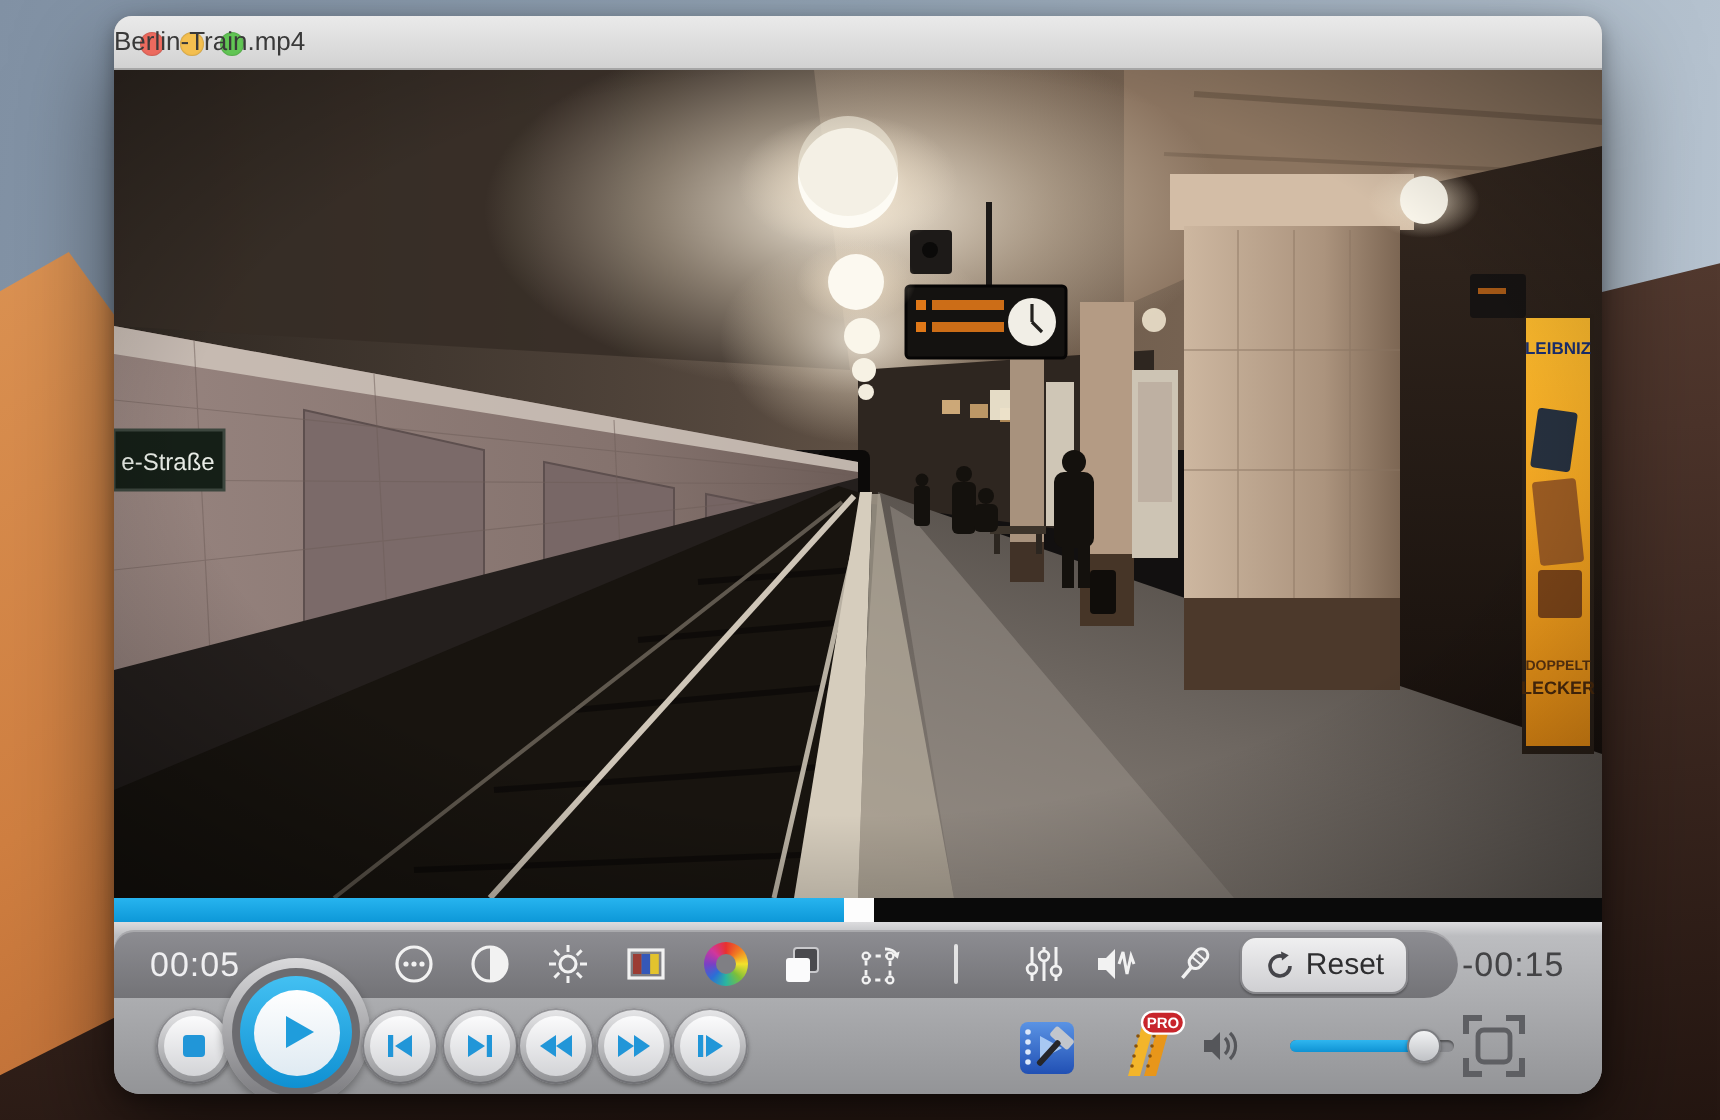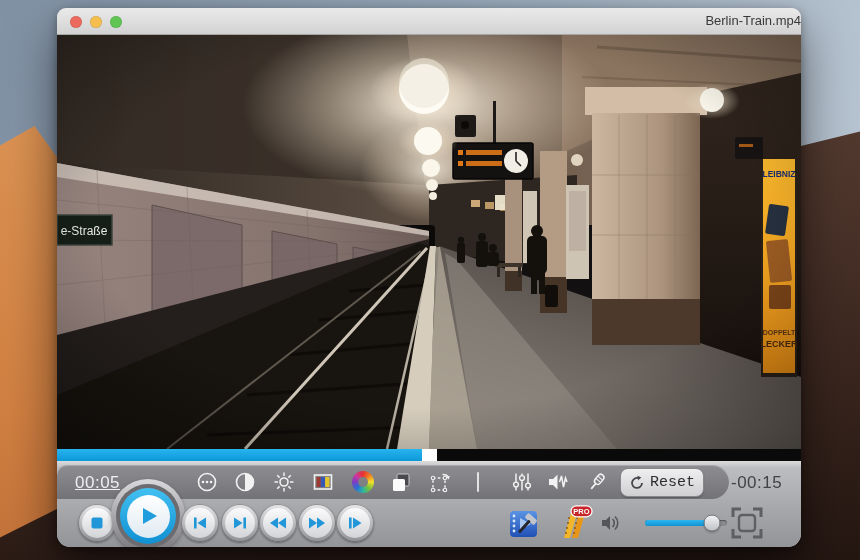--- a/index.html
+++ b/index.html
@@ -16,21 +16,21 @@
        background:linear-gradient(175deg,#64493b 0%,#4b332a 45%,#241611 100%);
        clip-path:polygon(0 96%,88% 28%,100% 23.5%,100% 100%,0 100%);}
   
   .window{position:absolute;left:57px;top:8px;width:744px;height:539px;
        border-radius:9px 9px 13px 13px;overflow:hidden;
        box-shadow:0 22px 48px rgba(0,0,0,.5),0 3px 10px rgba(0,0,0,.35);
        background:#a9aaad;}
   .titlebar{position:absolute;left:0;top:0;right:0;height:26px;
        background:linear-gradient(#eaeaea,#d2d2d2);
        border-bottom:1px solid #a6a6a6;}
-  .title{position:absolute;left:0;right:0;top:5px;text-align:right;
+  .title{position:absolute;left:0;right:0;top:5px;text-align:left;
        font-size:13px;color:#393939;}
   .tl{position:absolute;top:7.5px;width:12px;height:12px;border-radius:50%;
        box-shadow:inset 0 0 1px rgba(0,0,0,.35);}
   .tl.red{left:13px;background:#ec6a5e;}
   .tl.yel{left:33px;background:#f4bf4f;}
   .tl.grn{left:53px;background:#61c554;}
   
   .video{position:absolute;left:0;top:27px;width:744px;height:414px;background:#121010;}
   .video svg{display:block;}
   
@@ -39,33 +39,33 @@
        background:linear-gradient(#27b4ef,#0d98d8);}
   .progress .thumb{position:absolute;top:0;bottom:0;width:15px;left:49%;background:#fdfdfd;}
   
   .panel{position:absolute;left:0;top:453px;width:744px;height:86px;
        background:linear-gradient(#dcdcde 0%,#bcbdc0 8%,#a7a8ab 55%,#939497 100%);
        border-radius:0 0 13px 13px;}
   .strip{position:absolute;left:0;top:4px;width:672px;height:34px;
        background:linear-gradient(#8d8d92,#737377);
        border-radius:10px 17px 17px 0;box-shadow:inset 0 1px 0 rgba(255,255,255,.25);}
   .time{position:absolute;font-size:17px;letter-spacing:.5px;}
-  .elapsed{left:18px;top:12px;color:#efeff1;text-decoration:underline;}
+  .elapsed{left:18px;top:12px;color:#efeff1;}
   .remaining{left:674px;top:12px;color:#434345;}
   .ic{position:absolute;top:9px;width:24px;height:24px;}
   .divider{position:absolute;left:420px;top:11px;width:2px;height:20px;
        background:rgba(245,245,245,.85);border-radius:1px;}
   .wheel{position:absolute;left:295px;top:10px;width:22px;height:22px;border-radius:50%;
        background:conic-gradient(#e8312f,#f07c22,#f3e12c,#7dbf3a,#2bb5a0,#2b6fd6,#7b3fc4,#d0379c,#e8312f);}
   .wheel::after{content:"";position:absolute;left:6px;top:6px;width:10px;height:10px;
        border-radius:50%;background:#7f7f84;}
   .reset-btn{position:absolute;left:563px;top:7px;width:82px;height:27px;
        background:linear-gradient(#efeff0,#cfcfd2);border:1px solid #88888c;border-radius:8px;
        display:flex;align-items:center;justify-content:center;gap:5px;
-       font-size:15px;color:#2e2e30;box-shadow:0 1px 1px rgba(0,0,0,.25);font-family:Liberation Mono, monospace;}
+       font-size:15px;color:#2e2e30;box-shadow:0 1px 1px rgba(0,0,0,.25);}
   
   .btn{position:absolute;width:38px;height:38px;border-radius:50%;top:43px;
        background:linear-gradient(#e8e8ea,#8f9093);
        box-shadow:0 1px 2px rgba(0,0,0,.35),inset 0 0 0 1px rgba(90,90,95,.6);
        display:flex;align-items:center;justify-content:center;}
   .btn .in{width:30px;height:30px;border-radius:50%;
        background:linear-gradient(#fbfbfc,#d3d4d7);
        display:flex;align-items:center;justify-content:center;}
   .bigplay{position:absolute;left:54px;top:18px;width:74px;height:74px;border-radius:50%;
        background:linear-gradient(#d9d9db,#77777b);

